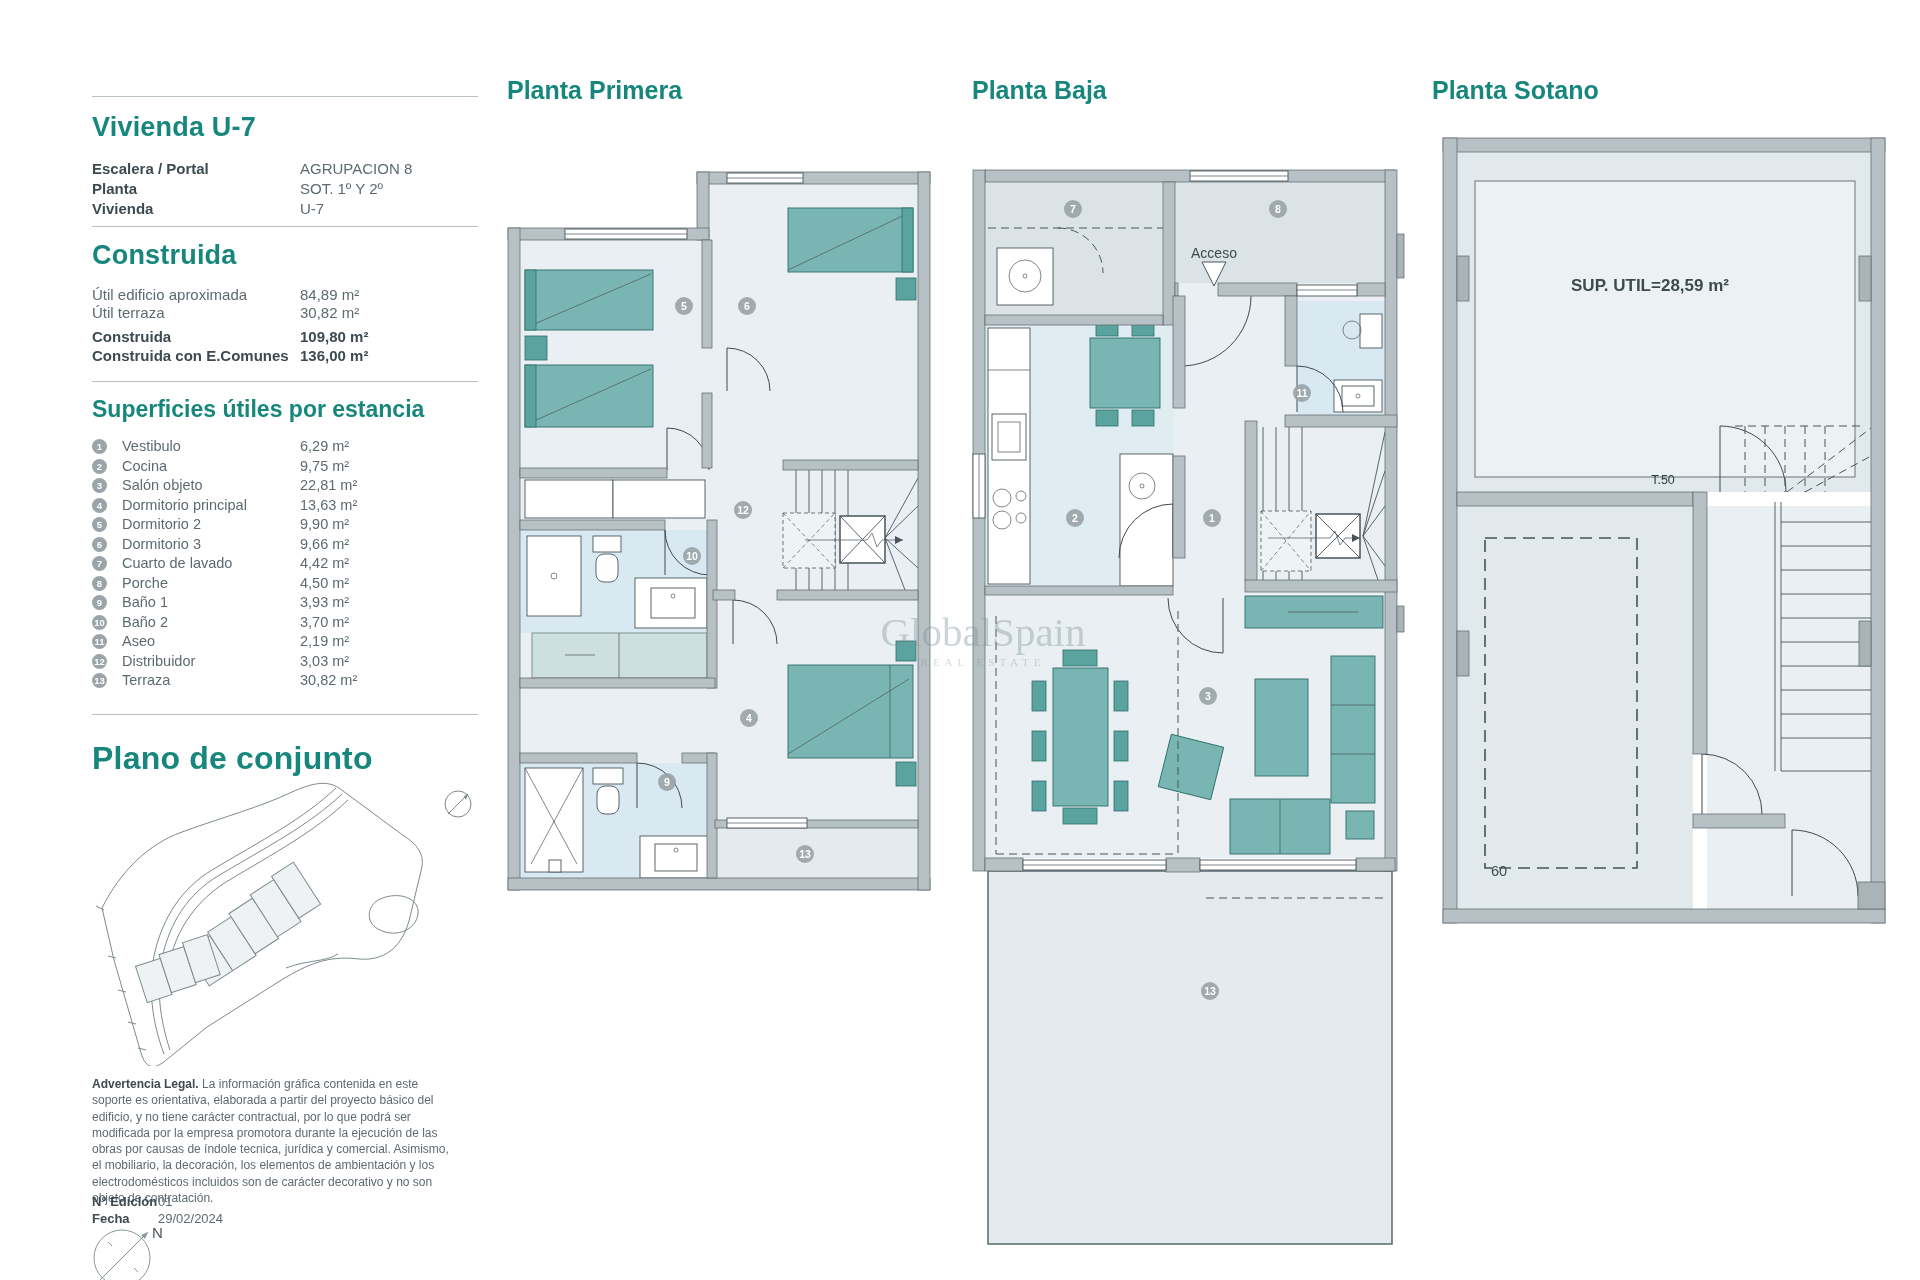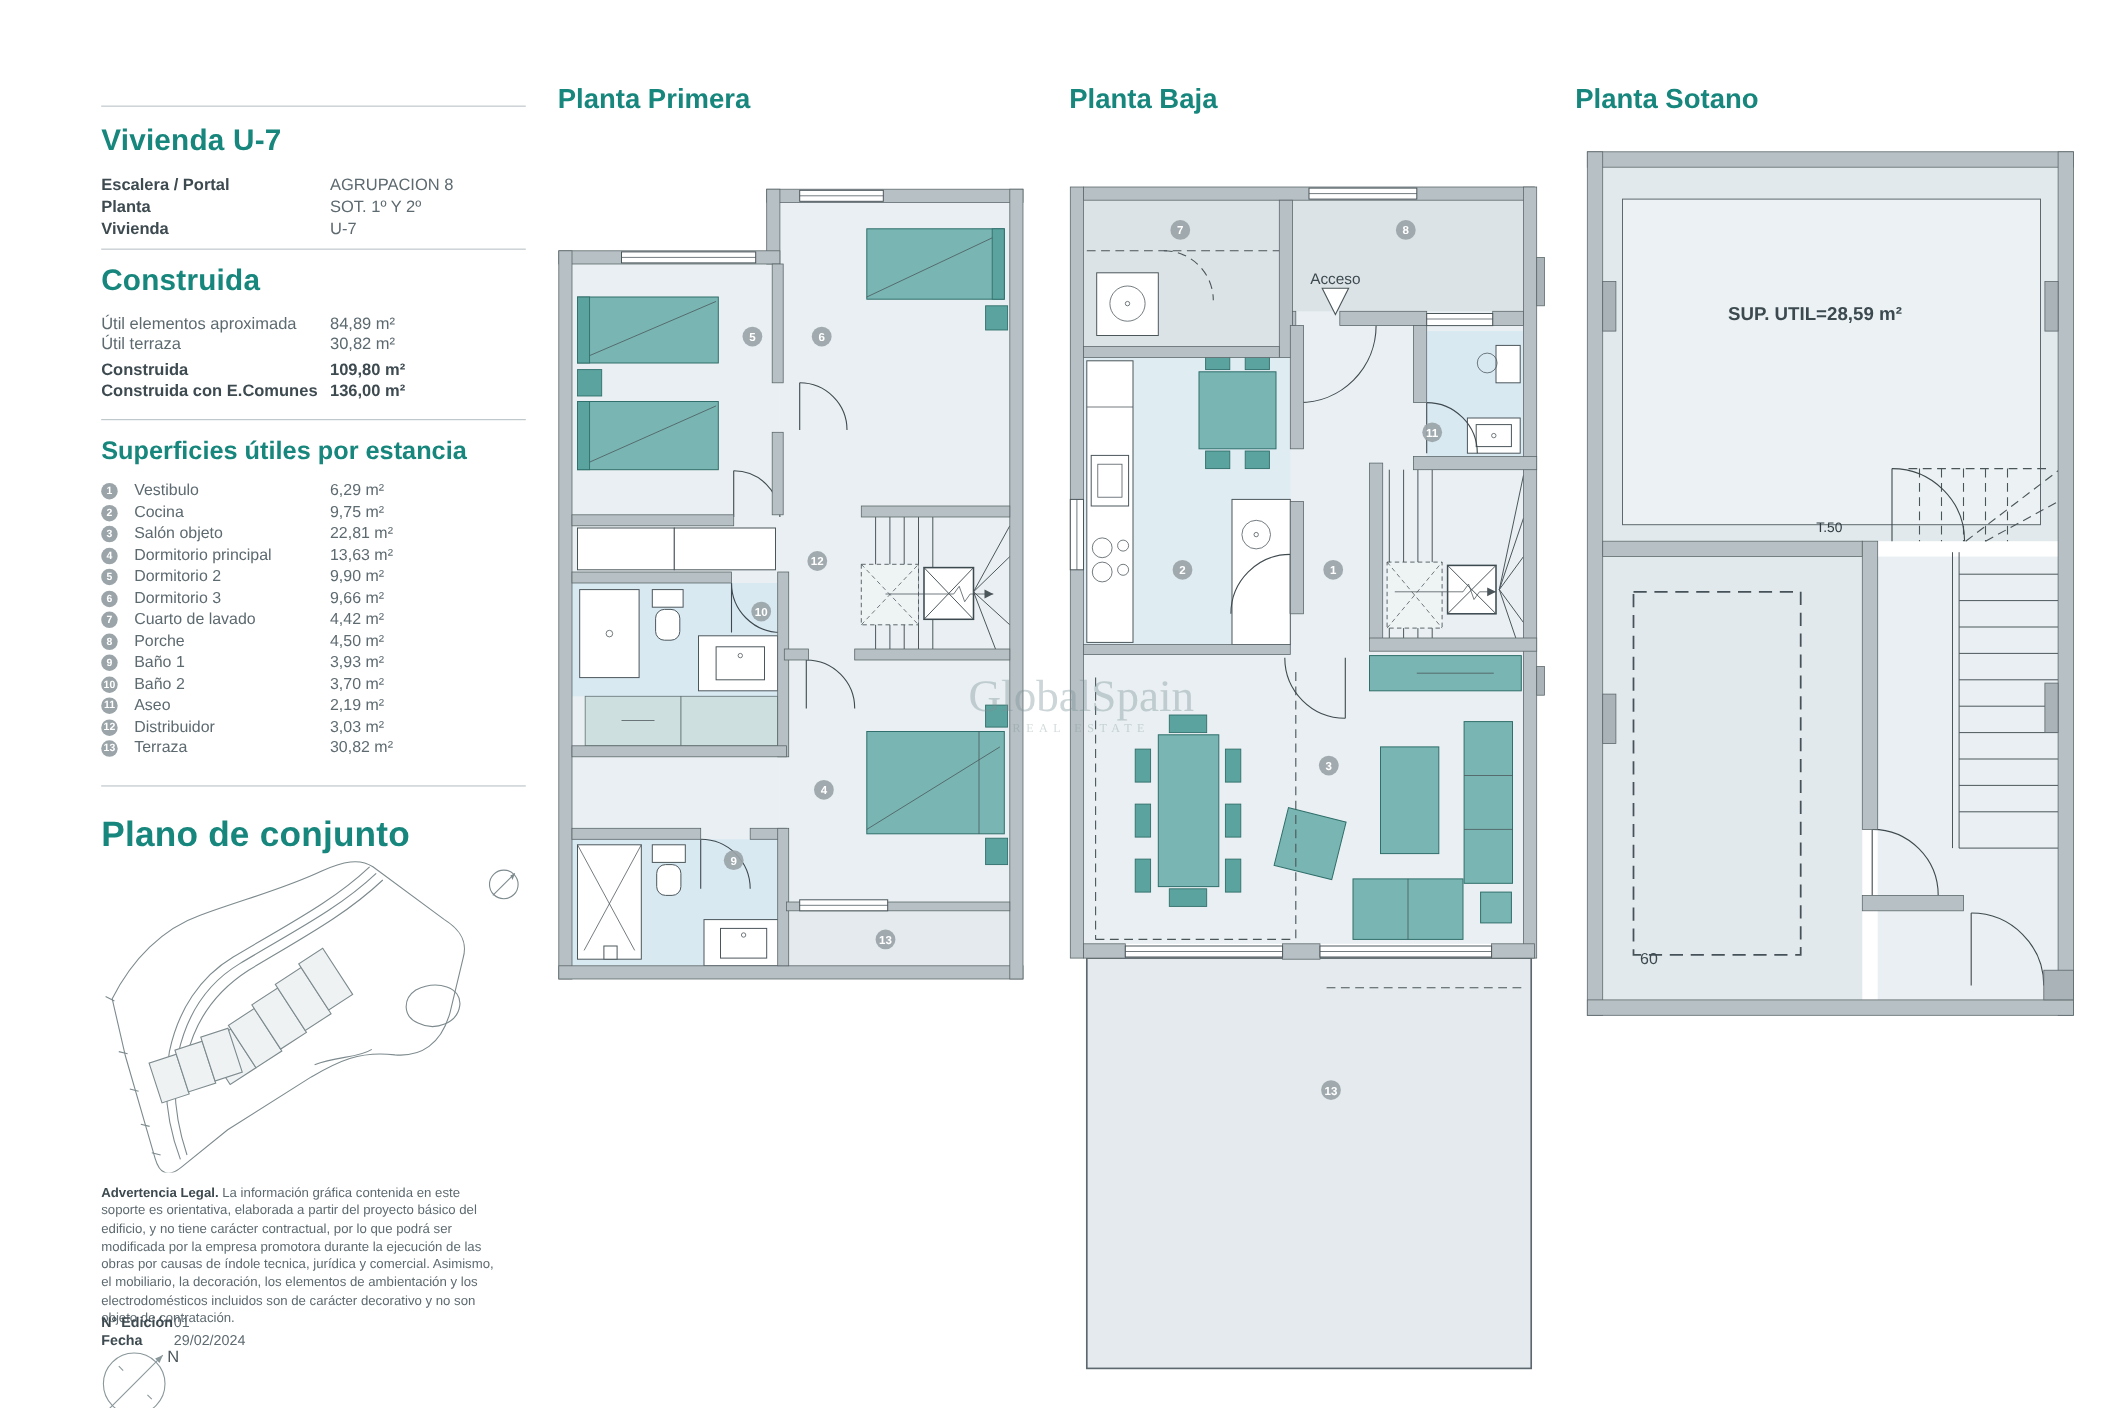--- a/index.html
+++ b/index.html
@@ -71,21 +71,21 @@
     <span class="val">SOT. 1º Y 2º</span>
   </div>
   <div class="inforow" style="left:92px;top:200px;">
     <span class="lbl">Vivienda</span>
     <span class="val">U-7</span>
   </div>
   <div class="rule" style="left:92px;top:226px;width:386px;"></div>
 
   <div class="abs teal-h h-lg" style="left:92px;top:240px;">Construida</div>
   <div class="srow" style="left:92px;top:286px;">
-    <span>Útil elementos aproximada</span>
+    <span>Útil edificio aproximada</span>
     <span class="val">84,89 m²</span>
   </div>
   <div class="srow" style="left:92px;top:304px;">
     <span>Útil terraza</span>
     <span class="val">30,82 m²</span>
   </div>
   <div class="srow bold" style="left:92px;top:328px;">
     <span>Construida</span>
     <span class="val">109,80 m²</span>
   </div>

